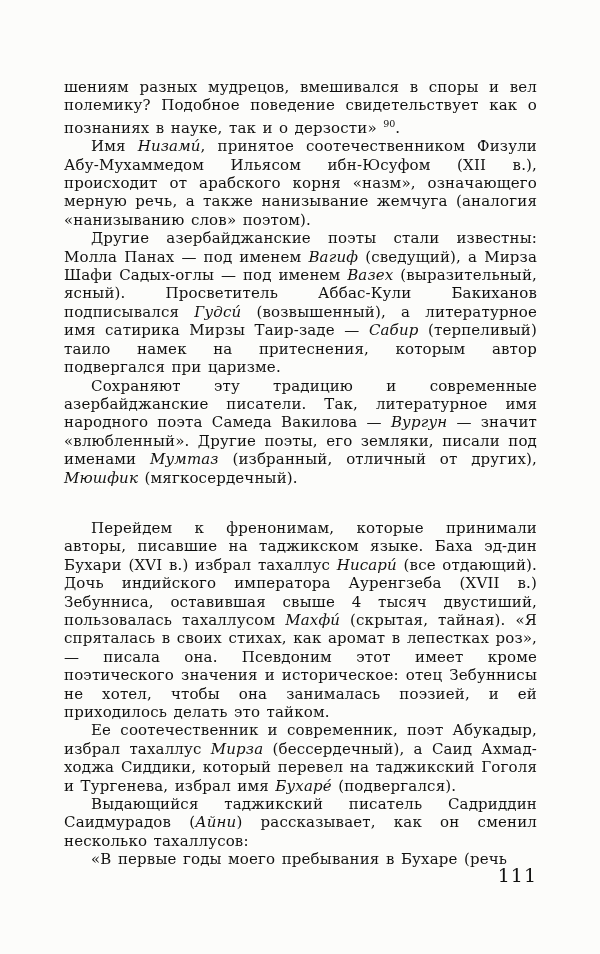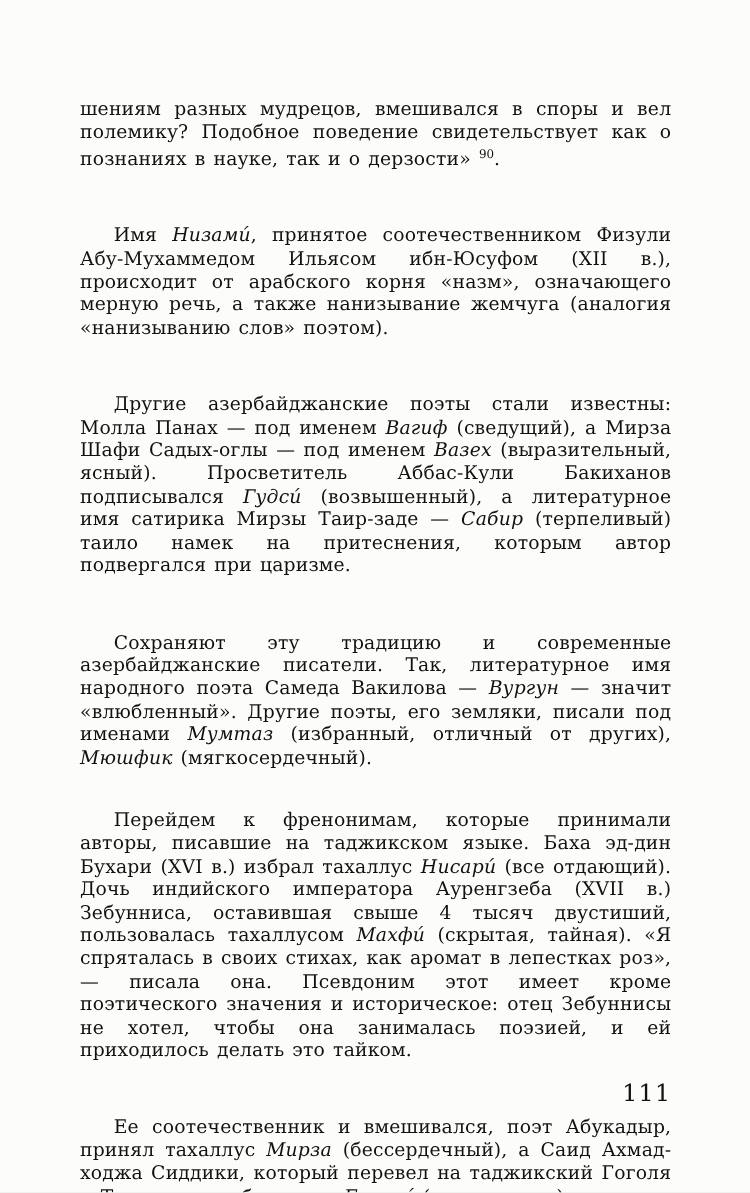--- a/index.html
+++ b/index.html
@@ -27,21 +27,20 @@
     text-align: justify;
     letter-spacing: 0.15px;
     word-spacing: 1.5px;
   }
   .text-block p {
     margin: 0;
     padding: 0;
   }
   .text-block p.indent {
     text-indent: 27px;
-    margin-top: 43px;
   }
   .text-block p.section-gap {
     margin-top: 32px;
   }
   .seg-it {
     font-style: italic;
   }
   .seg-sup {
     font-size: 9.5px;
     vertical-align: super;
@@ -59,16 +58,18 @@
 </head>
 <body>
 
 <div class="page">
   <div class="text-block">
     <p><span>шениям разных мудрецов, вмешивался в споры и вел полемику? Подобное поведение свидетельствует как о познаниях в науке, так и о дерзости» </span><span class="seg-sup">90</span><span>.</span></p>
     <p class="indent"><span>Имя </span><span class="seg-it">Низами́</span><span>, принятое соотечественником Физули Абу-Мухаммедом Ильясом ибн-Юсуфом (XII в.), происходит от арабского корня «назм», означающего мерную речь, а также нанизывание жемчуга (аналогия «нанизыванию слов» поэтом).</span></p>
     <p class="indent"><span>Другие азербайджанские поэты стали известны: Молла Панах — под именем </span><span class="seg-it">Вагиф</span><span> (сведущий), а Мирза Шафи Садых-оглы — под именем </span><span class="seg-it">Вазех</span><span> (выразительный, ясный). Просветитель Аббас-Кули Бакиханов подписывался </span><span class="seg-it">Гудси́</span><span> (возвышенный), а литературное имя сатирика Мирзы Таир-заде — </span><span class="seg-it">Сабир</span><span> (терпеливый) таило намек на притеснения, которым автор подвергался при царизме.</span></p>
     <p class="indent"><span>Сохраняют эту традицию и современные азербайджанские писатели. Так, литературное имя народного поэта Самеда Вакилова — </span><span class="seg-it">Вургун</span><span> — значит «влюбленный». Другие поэты, его земляки, писали под именами </span><span class="seg-it">Мумтаз</span><span> (избранный, отличный от других), </span><span class="seg-it">Мюшфик</span><span> (мягкосердечный).</span></p>
     <p class="indent section-gap"><span>Перейдем к френонимам, которые принимали авторы, писавшие на таджикском языке. Баха эд-дин Бухари (XVI в.) избрал тахаллус </span><span class="seg-it">Нисари́</span><span> (все отдающий). Дочь индийского императора Ауренгзеба (XVII в.) Зебунниса, оставившая свыше 4 тысяч двустиший, пользовалась тахаллусом </span><span class="seg-it">Махфи́</span><span> (скрытая, тайная). «Я спряталась в своих стихах, как аромат в лепестках роз»,— писала она. Псевдоним этот имеет кроме поэтического значения и историческое: отец Зебуннисы не хотел, чтобы она занималась поэзией, и ей приходилось делать это тайком.</span></p>
-    <p class="indent"><span>Ее соотечественник и вмешивался, поэт Абукадыр, принял тахаллус </span><span class="seg-it">Мирза</span><span> (бессердечный), а Саид Ахмад-ходжа Сиддики, который перевел на таджикский Гоголя и Тургенева, избрал имя </span><span class="seg-it">Бухаре́</span><span> (подвергался).</span></p>
+    <p class="indent"><span>Ее соотечественник и современник, поэт Абукадыр, избрал тахаллус </span><span class="seg-it">Мирза</span><span> (бессердечный), а Саид Ахмад-ходжа Сиддики, который перевел на таджикский Гоголя и Тургенева, избрал имя </span><span class="seg-it">Бухаре́</span><span> (подвергался).</span></p>
+    <p class="indent"><span>Выдающийся таджикский писатель Садриддин Саидмурадов (</span><span class="seg-it">Айни</span><span>) рассказывает, как он сменил несколько тахаллусов:</span></p>
+    <p class="indent"><span>«В первые годы моего пребывания в Бухаре (речь</span></p>
   </div>
   <div class="page-number">111</div>
 </div>
 
 </body></html>

